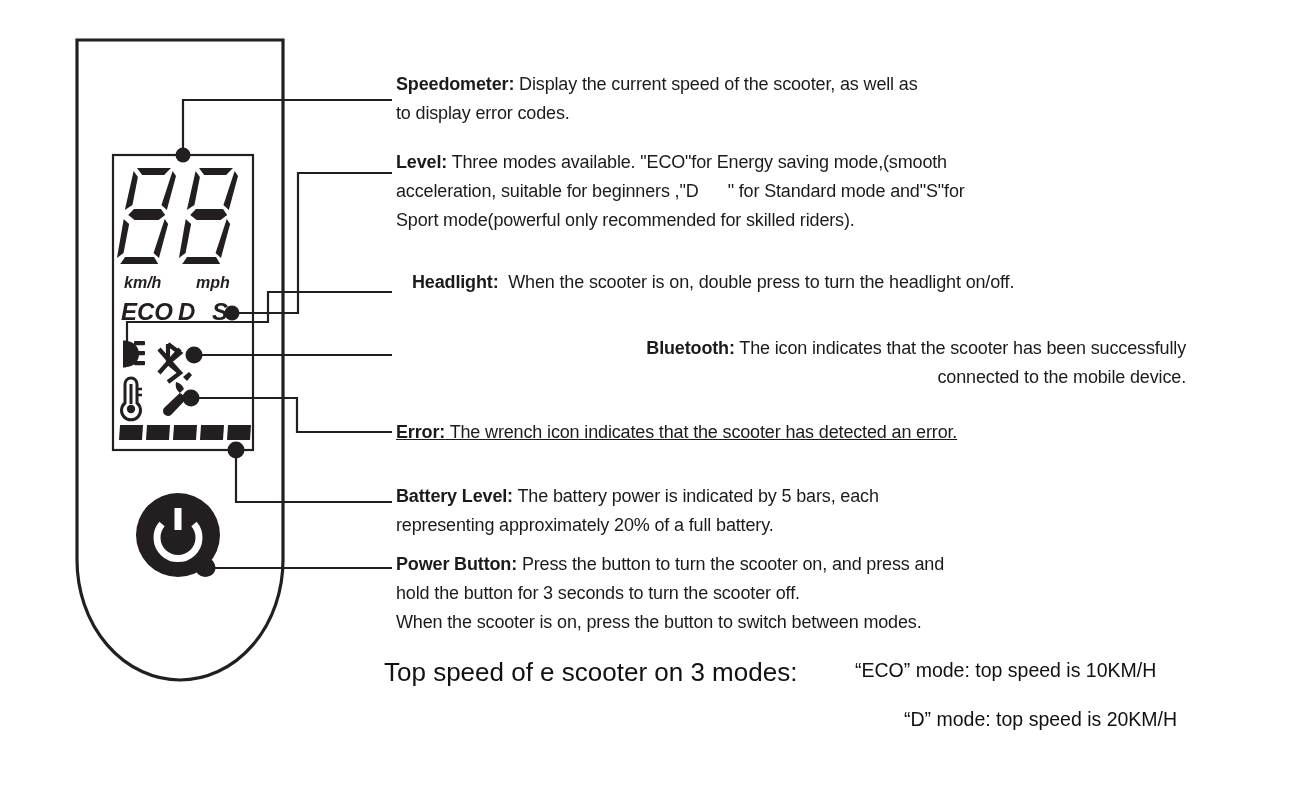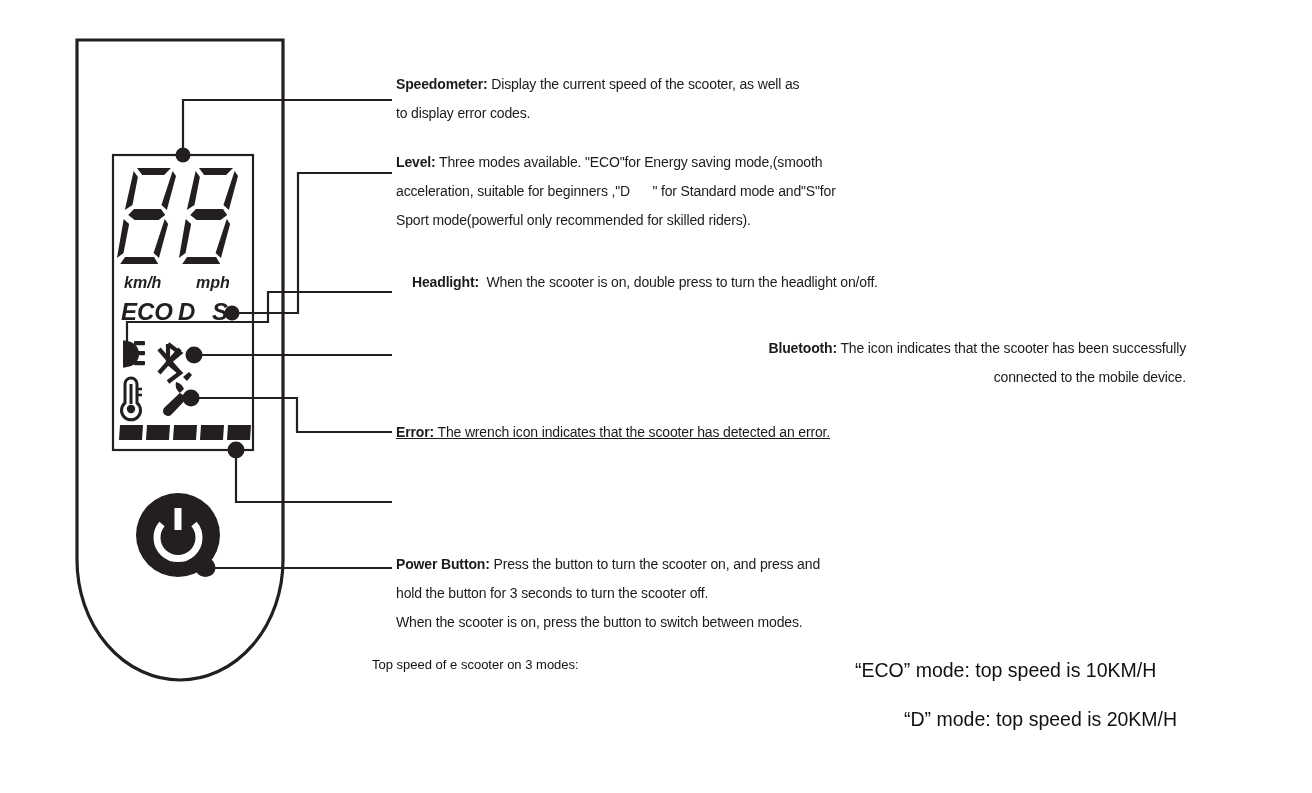--- a/index.html
+++ b/index.html
@@ -8,21 +8,21 @@
 
   #stage{position:absolute;left:0;top:0;width:1312px;height:793px;}
 
   
   #art{position:absolute;left:0;top:0;width:1312px;height:793px;}
 
   
   .para{
     position:absolute;
     font-family:"Liberation Sans", sans-serif;
-    font-size:14px;
+    font-size:18px;
     line-height:29px;
     letter-spacing:-0.15px;
     color:#1b1b1b;
     white-space:pre-wrap;
   }
   .para b{font-weight:bold;}
 
   .p-speedometer{left:396px; top:70px;  width:770px;}
   .p-modes      {left:396px; top:148px; width:790px;}
   .p-headlight  {left:396px; top:268px; width:800px;margin-left:16px;}
@@ -32,21 +32,21 @@
   .p-power      {left:396px; top:550px; width:790px;}
 
   
   .bottom{
     position:absolute;
     font-family:"Liberation Sans", sans-serif;
     font-size:19.5px;
     color:#111;
     white-space:nowrap;
   }
-  .b-lead {left:372px; top:657px; font-size:13px;}
+  .b-lead {left:384px; top:657px; font-size:26px;}
   .b-eco  {left:855px; top:659px;text-align:center;}
   .b-d    {left:858px; top:708px;margin-left:46px;}
   .b-s    {left:855px; top:756px;}
 </style>
 </head>
 <body>
 
 <div id="stage">
 
   <svg id="art" viewBox="0 0 1312 793">
@@ -166,20 +166,22 @@
 acceleration, suitable for beginners ,"D      " for Standard mode and"S"for
 Sport mode(powerful only recommended for skilled riders).</span></div>
 
   <div class="para p-headlight"><b>Headlight:</b><span>  When the scooter is on, double press to turn the headlight on/off.</span></div>
 
   <div class="para p-bluetooth"><b>Bluetooth:</b><span> The icon indicates that the scooter has been successfully
 connected to the mobile device.</span></div>
 
   <div class="para p-error"><b>Error:</b><span> The wrench icon indicates that the scooter has detected an error.</span></div>
 
+  <div class="para p-battery"><b>Battery Level:</b><span> The battery power is indicated by 5 bars, each
+representing approximately 20% of a full battery.</span></div>
 
   <div class="para p-power"><b>Power Button:</b><span> Press the button to turn the scooter on, and press and
 hold the button for 3 seconds to turn the scooter off.
 When the scooter is on, press the button to switch between modes.</span></div>
 
   <div class="bottom b-lead">Top speed of e scooter on 3 modes:</div>
   <div class="bottom b-eco">“ECO” mode: top speed is 10KM/H</div>
   <div class="bottom b-d">“D” mode: top speed is 20KM/H</div>
 
 </div>

